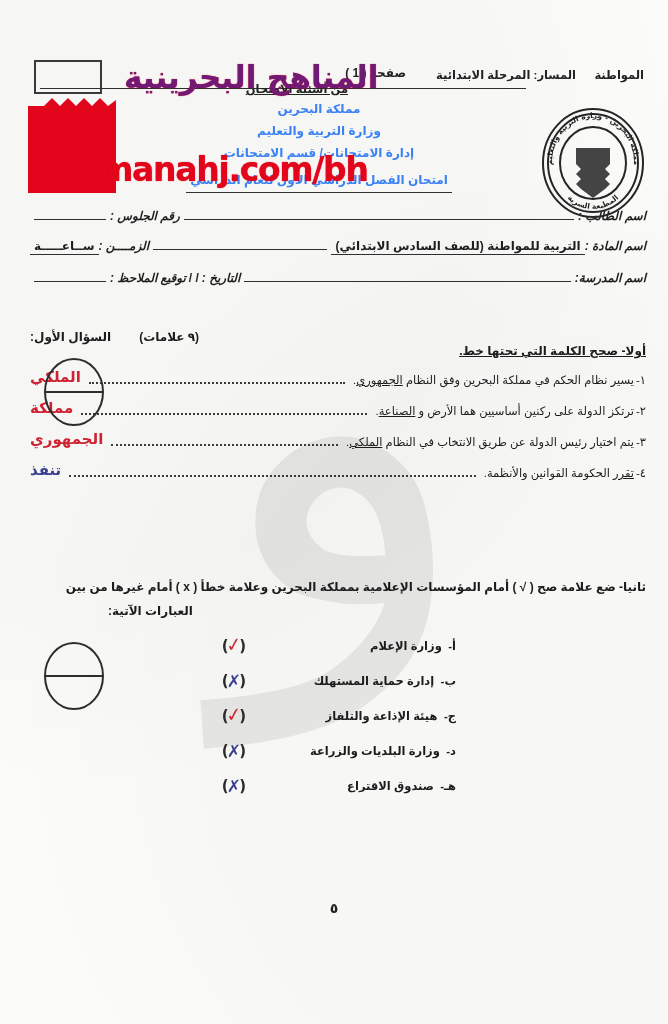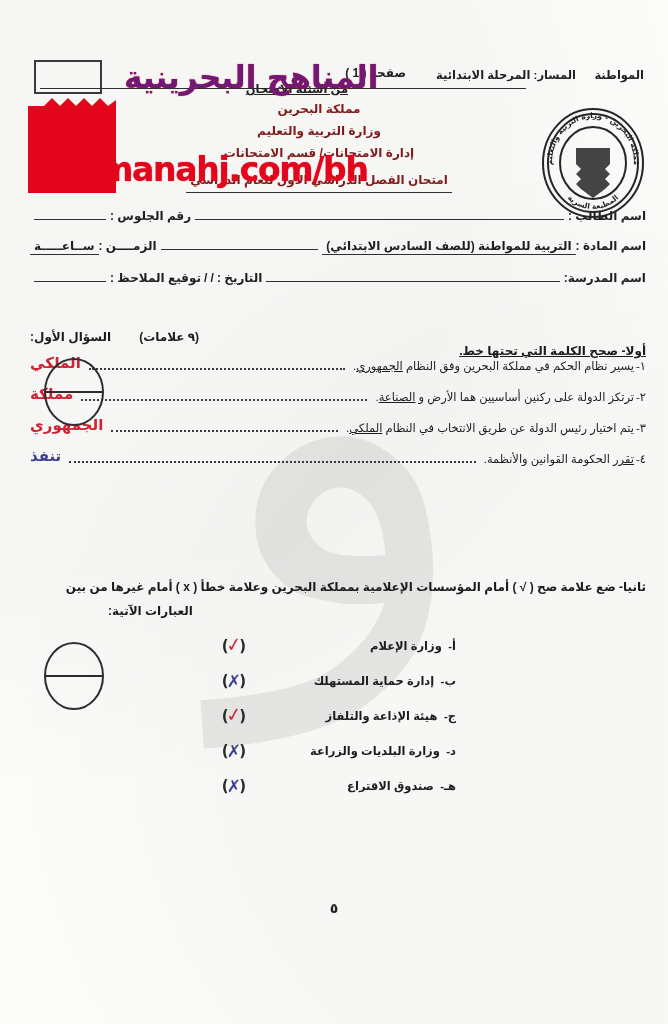--- a/index.html
+++ b/index.html
@@ -60,21 +60,21 @@
     height:0;border-top:1.7px solid #2e2e2e;
   }
 
   
   .ministry{
     position:absolute;top:98px;left:0;right:0;
     text-align:center;
     direction:rtl;
     font-size:12px;
     font-weight:bold;
-    color:#7f1d1d;
+    color:#3b82f6;
     line-height:1.85;
     padding-right:30px;
   }
   .ministry div{position:relative;}
   .ministry .ln4{
     display:inline-block;
     border-bottom:1.4px solid #333;
     padding:0 4px 1px 4px;
     margin-top:4px;
   }
@@ -118,21 +118,21 @@
   
   .fields{
     position:absolute;left:30px;right:22px;top:206px;
     direction:rtl;font-size:12px;font-weight:bold;color:#1f1f1f;
   }
   .frow{
     display:flex;align-items:baseline;
     margin-bottom:13px;
     white-space:nowrap;
   }
-  .flabel{flex:0 0 auto;}
+  .flabel{flex:0 0 auto;font-style:italic;}
   .fline{
     flex:1 1 auto;
     border-bottom:1.3px solid #2f2f2f;
     margin:0 4px;
     height:13px;
   }
   .fline.short{flex:0 0 72px;}
   .fval{
     flex:0 0 auto;
     border-bottom:1.3px solid #2f2f2f;
@@ -147,20 +147,21 @@
   }
   #sec1{top:330px;}
   .q-head-wrap{
     display:flex;flex-direction:row-reverse;
     justify-content:flex-start;gap:28px;
     font-size:12px;font-weight:bold;
   }
   .sub-instr{
     font-size:12px;font-weight:bold;
     text-decoration:underline;
+    margin-bottom:14px;
     text-align:right;
   }
   .items{font-size:11.5px;}
   .item{
     display:flex;align-items:baseline;
     margin-bottom:15px;
     direction:rtl;
   }
   .item-num{flex:0 0 auto;}
   .item-text{flex:0 0 auto;padding-right:2px;text-align:right;}

